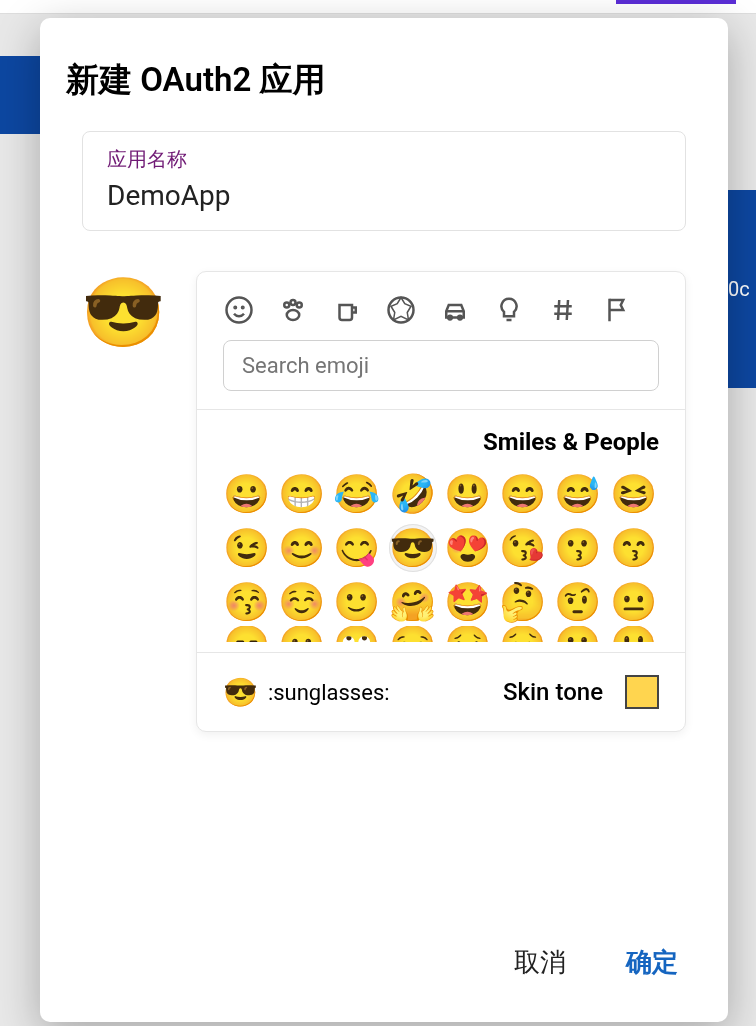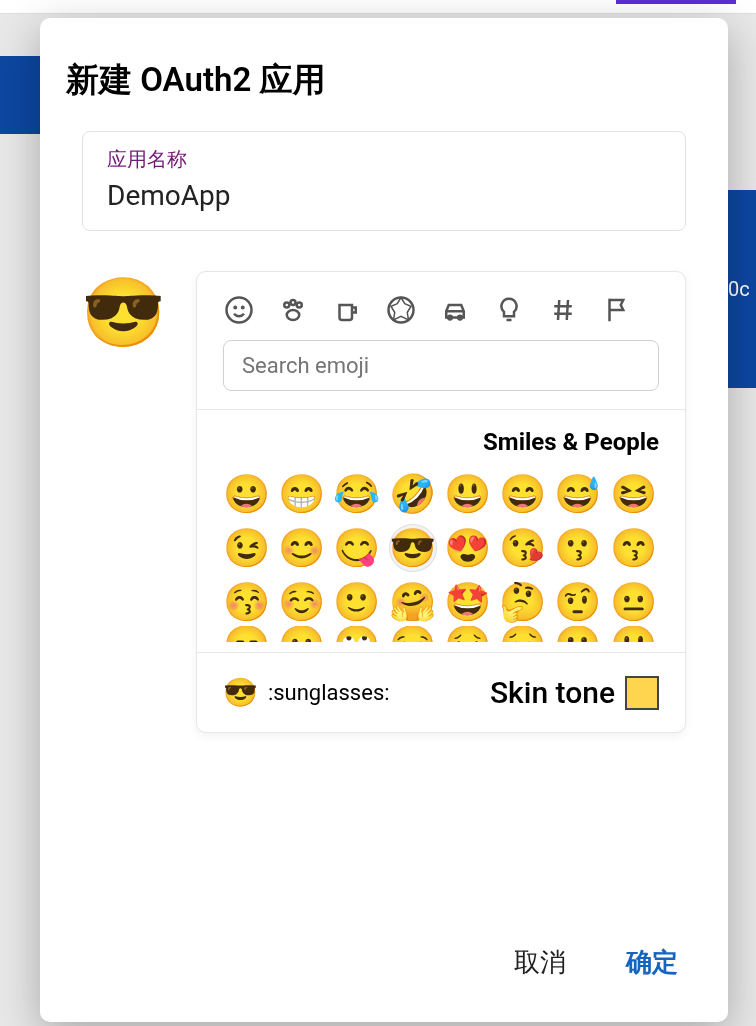--- a/index.html
+++ b/index.html
@@ -180,22 +180,22 @@
     .footer-left {
       display: flex;
       align-items: center;
       gap: 10px;
       font-size: 22px;
     }
     .footer-left .mini-emoji { font-size: 28px; }
     .footer-right {
       display: flex;
       align-items: center;
-      gap: 10px;
-      font-size: 30px;
+      gap: 22px;
+      font-size: 24px;
       font-weight: 500;
     }
     .tone-swatch {
       width: 34px; height: 34px;
       background: #ffd54f;
       border: 2px solid #444;
       cursor: pointer;
     }
     .modal-actions {
       display: flex;

